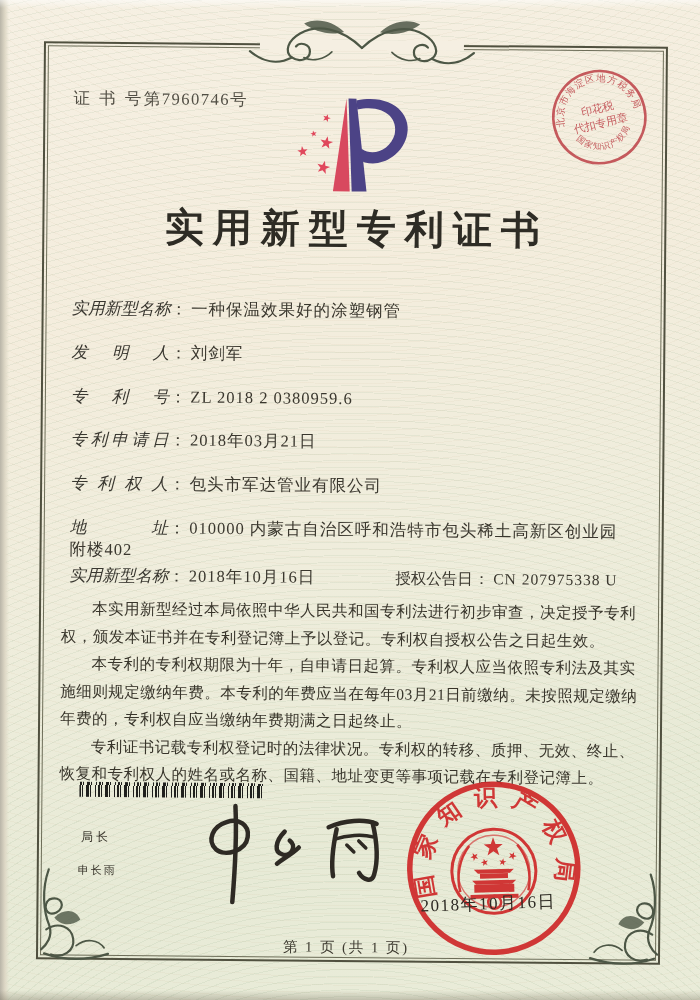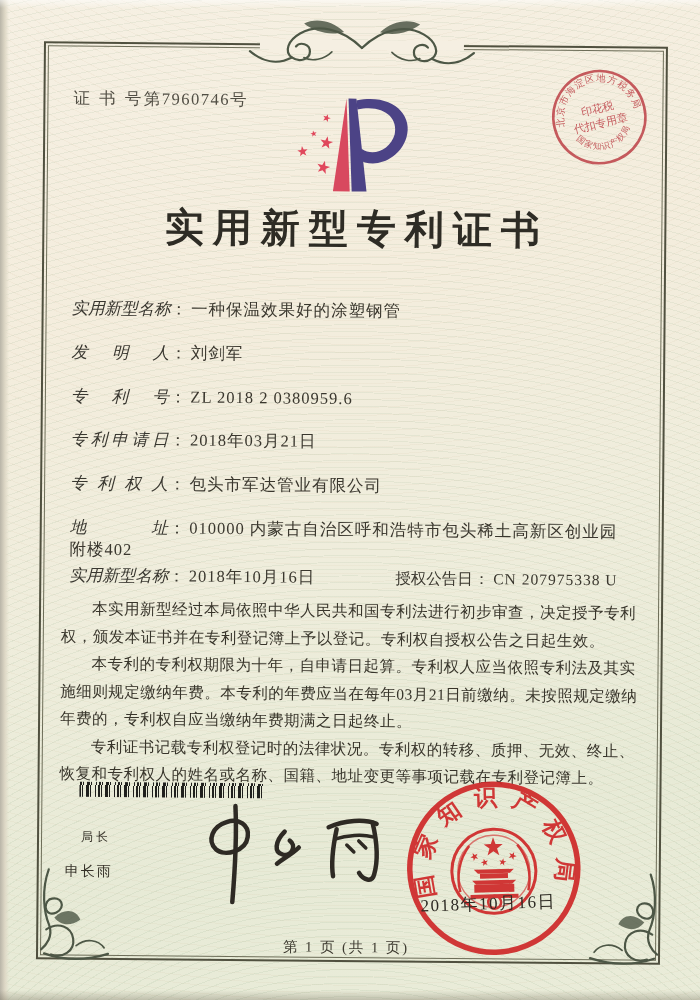--- a/index.html
+++ b/index.html
@@ -66,21 +66,21 @@
       #20201d 3px 4px, transparent 4px 7px,
       #20201d 7px 10px, transparent 10px 11px,
       #20201d 11px 12px, transparent 12px 16px,
       #20201d 16px 17px, transparent 17px 19px);}
 
   .body-text{position:absolute;left:62px;top:597px;width:582px;}
   .body-text p{margin:0;padding:0;font-size:15.5px;line-height:27.5px;
     color:#38352b;text-indent:2em;letter-spacing:.5px;}
 
   .sig-title{position:absolute;left:84px;top:831px;font-size:12px;color:#353128;letter-spacing:3px;}
-  .sig-name{position:absolute;left:68px;top:865px;font-size:14px;color:#353128;letter-spacing:2px;}
+  .sig-name{position:absolute;left:81px;top:865px;font-size:11px;color:#353128;letter-spacing:2px;}
   .sig-script{position:absolute;left:182px;top:798px;width:232px;height:118px;transform:rotate(-1deg);}
 
   .seal-bottom{position:absolute;left:404px;top:774px;width:186px;height:186px;
     transform:rotate(-2deg);opacity:.93;}
   .seal-bottom text{fill:#cf2a2a;font-weight:bold;font-family:"Liberation Serif",serif;}
   .seal-date{position:absolute;left:424px;top:891px;font-size:17px;color:#2d2a23;
     letter-spacing:1.5px;transform:rotate(-2.5deg);white-space:nowrap;}
 
   .footer{position:absolute;left:0;right:0;top:938px;text-align:center;
     font-size:14.5px;color:#3c392f;letter-spacing:2px;}

